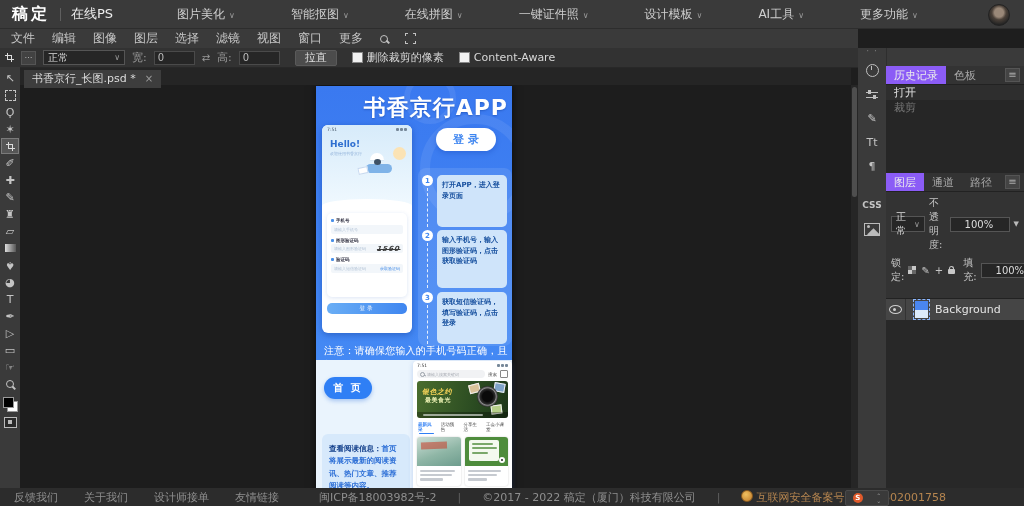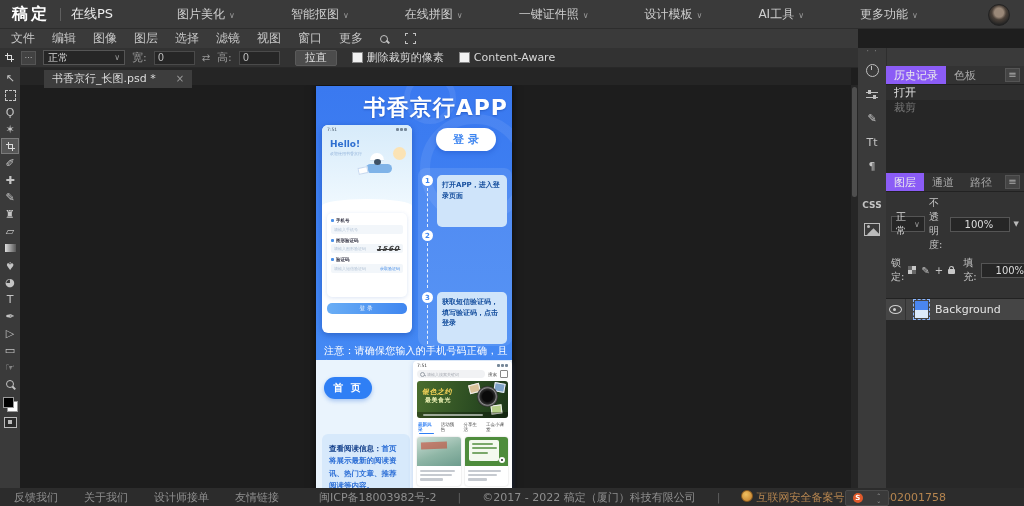--- a/index.html
+++ b/index.html
@@ -31,21 +31,21 @@
   .opt-select{width:72px;height:13px;background:#262626;border:1px solid #555;color:#ddd;font-size:10px;display:flex;align-items:center;justify-content:space-between;padding:0 4px}
   .opt-label{color:#9a9a9a;font-size:11px}
   .opt-input{width:36px;height:12px;background:#262626;border:1px solid #4a4a4a;color:#bbb;font-size:10px;display:flex;align-items:center;padding-left:3px}
   .swap{color:#9a9a9a;font-size:10px}
   .opt-btn{background:#4c4c4c;border:1px solid #5a5a5a;border-radius:2px;color:#ddd;font-size:11px;padding:0 9px;height:14px;display:flex;align-items:center;margin-left:8px}
   .cb{width:9px;height:9px;background:#f2f2f2;border:1px solid #888;display:inline-block}
   .cb-label{color:#d8d8d8;font-size:11px;margin-left:4px}
   .cb-group{display:flex;align-items:center;margin-left:8px}
   
   #tabstrip{position:absolute;top:67px;left:20px;width:831px;height:18px;background:#252525;z-index:5}
-  .doctab{display:inline-flex;align-items:center;height:18px;background:#3d3d3d;padding:0 8px;margin-left:24px;color:#dcdcdc;font-size:11px;gap:20px}
+  .doctab{display:inline-flex;align-items:center;height:18px;background:#3d3d3d;padding:0 8px;margin-left:4px;color:#dcdcdc;font-size:11px;gap:9px}
   .tab-close{color:#9a9a9a;font-size:10px}
   
   #toolbar{position:absolute;top:67px;left:0;width:20px;bottom:18px;background:#3a3a3a;display:flex;flex-direction:column;align-items:center;padding-top:3px;gap:1px;z-index:6}
   .tool{width:18px;height:16px;display:flex;align-items:center;justify-content:center;color:#c4c4c4;font-size:11px;box-sizing:border-box}
   .tool.selected{background:#565656;border:1px solid #7a7a7a}
   .marquee-glyph{width:9px;height:9px;border:1px dashed #c4c4c4}
   .gradient-glyph{width:11px;height:8px;background:linear-gradient(90deg,#ddd,#555)}
   .rot180{transform:rotate(180deg);display:inline-block}
   .swatches{position:relative;width:15px;height:15px;margin-top:4px}
   .fg-swatch{position:absolute;top:0;left:0;width:9px;height:9px;background:#000;border:1px solid #999;z-index:2}
@@ -377,20 +377,21 @@
               <span class="step-num">1</span>
               <span class="step-dash"></span>
             </div>
           <div class="step-card">打开APP，进入登录页面</div>
         </div>
         <div class="step" style="top:62px;height:58px">
           <div class="step-rail">
               <span class="step-num">2</span>
               <span class="step-dash"></span>
             </div>
+          <div class="step-card">输入手机号，输入图形验证码，点击获取验证码</div>
         </div>
         <div class="step" style="top:124px;height:52px">
           <div class="step-rail">
               <span class="step-num">3</span>
               <span class="step-dash"></span>
             </div>
           <div class="step-card">获取短信验证码，填写验证码，点击登录</div>
         </div>
       </div>
       <div class="poster-note">注意：请确保您输入的手机号码正确，且能够接收短信。</div>

